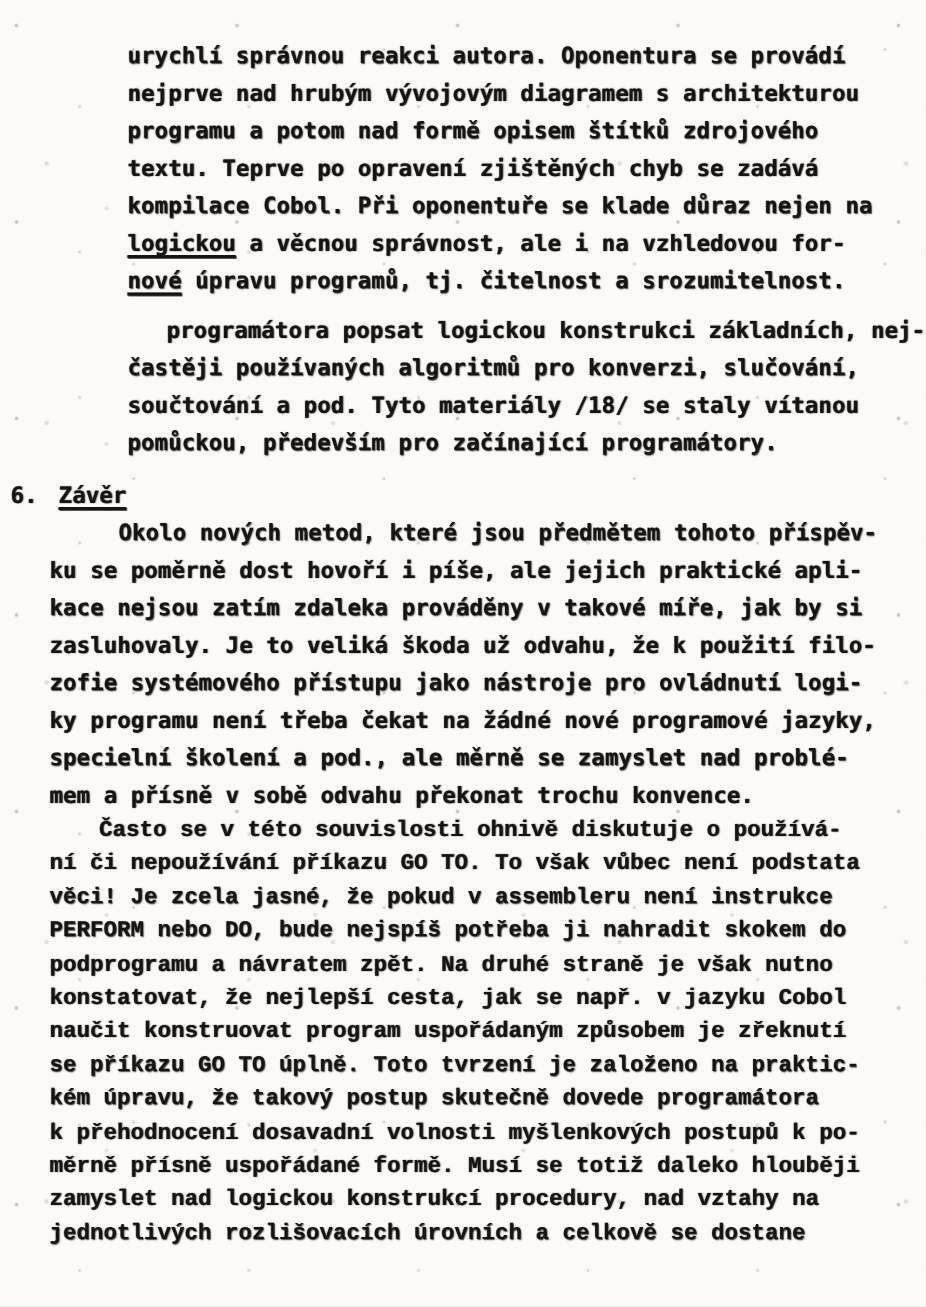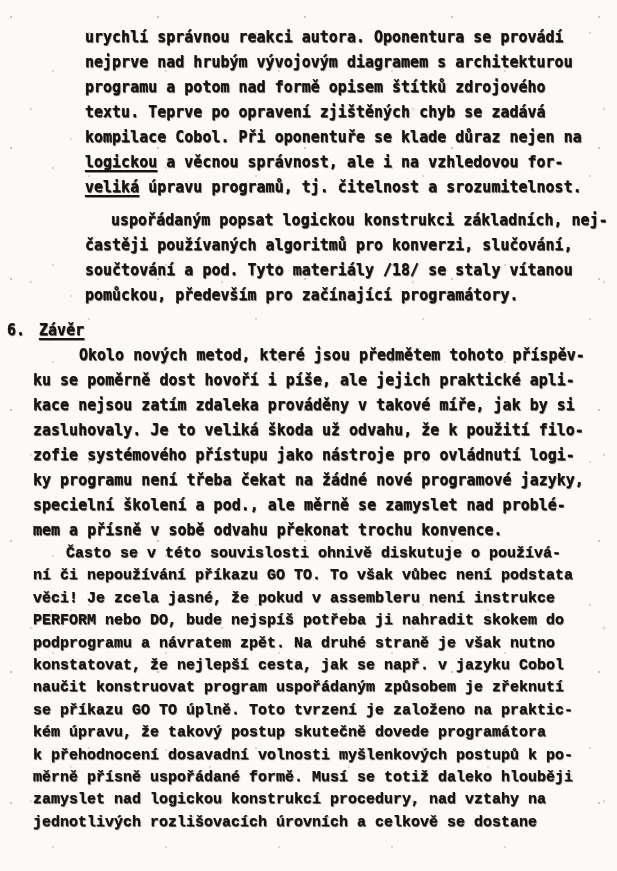--- a/index.html
+++ b/index.html
@@ -59,25 +59,25 @@
 
 <div class="page">
 
   <div class="para p1">
       <div class="line">urychlí správnou reakci autora. Oponentura se provádí</div>
       <div class="line">nejprve nad hrubým vývojovým diagramem s architekturou</div>
       <div class="line">programu a potom nad formě opisem štítků zdrojového</div>
       <div class="line">textu. Teprve po opravení zjištěných chyb se zadává</div>
       <div class="line">kompilace Cobol. Při oponentuře se klade důraz nejen na</div>
       <div class="line"><span class="u">logickou</span><span> a věcnou správnost, ale i na vzhledovou for-</span></div>
-      <div class="line"><span class="u">veliká</span><span> úpravu programů, tj. čitelnost a srozumitelnost.</span></div>
+      <div class="line"><span class="u">nové</span><span> úpravu programů, tj. čitelnost a srozumitelnost.</span></div>
     </div>
 
   <div class="para p2">
-      <div class="line">uspořádaným popsat logickou konstrukci základních, nej-</div>
+      <div class="line">programátora popsat logickou konstrukci základních, nej-</div>
       <div class="line">častěji používaných algoritmů pro konverzi, slučování,</div>
       <div class="line">součtování a pod. Tyto materiály /18/ se staly vítanou</div>
       <div class="line">pomůckou, především pro začínající programátory.</div>
     </div>
 
   <div class="heading">
     <span class="num">6.</span><span class="u">Závěr</span>
   </div>
 
   <div class="para p3">

